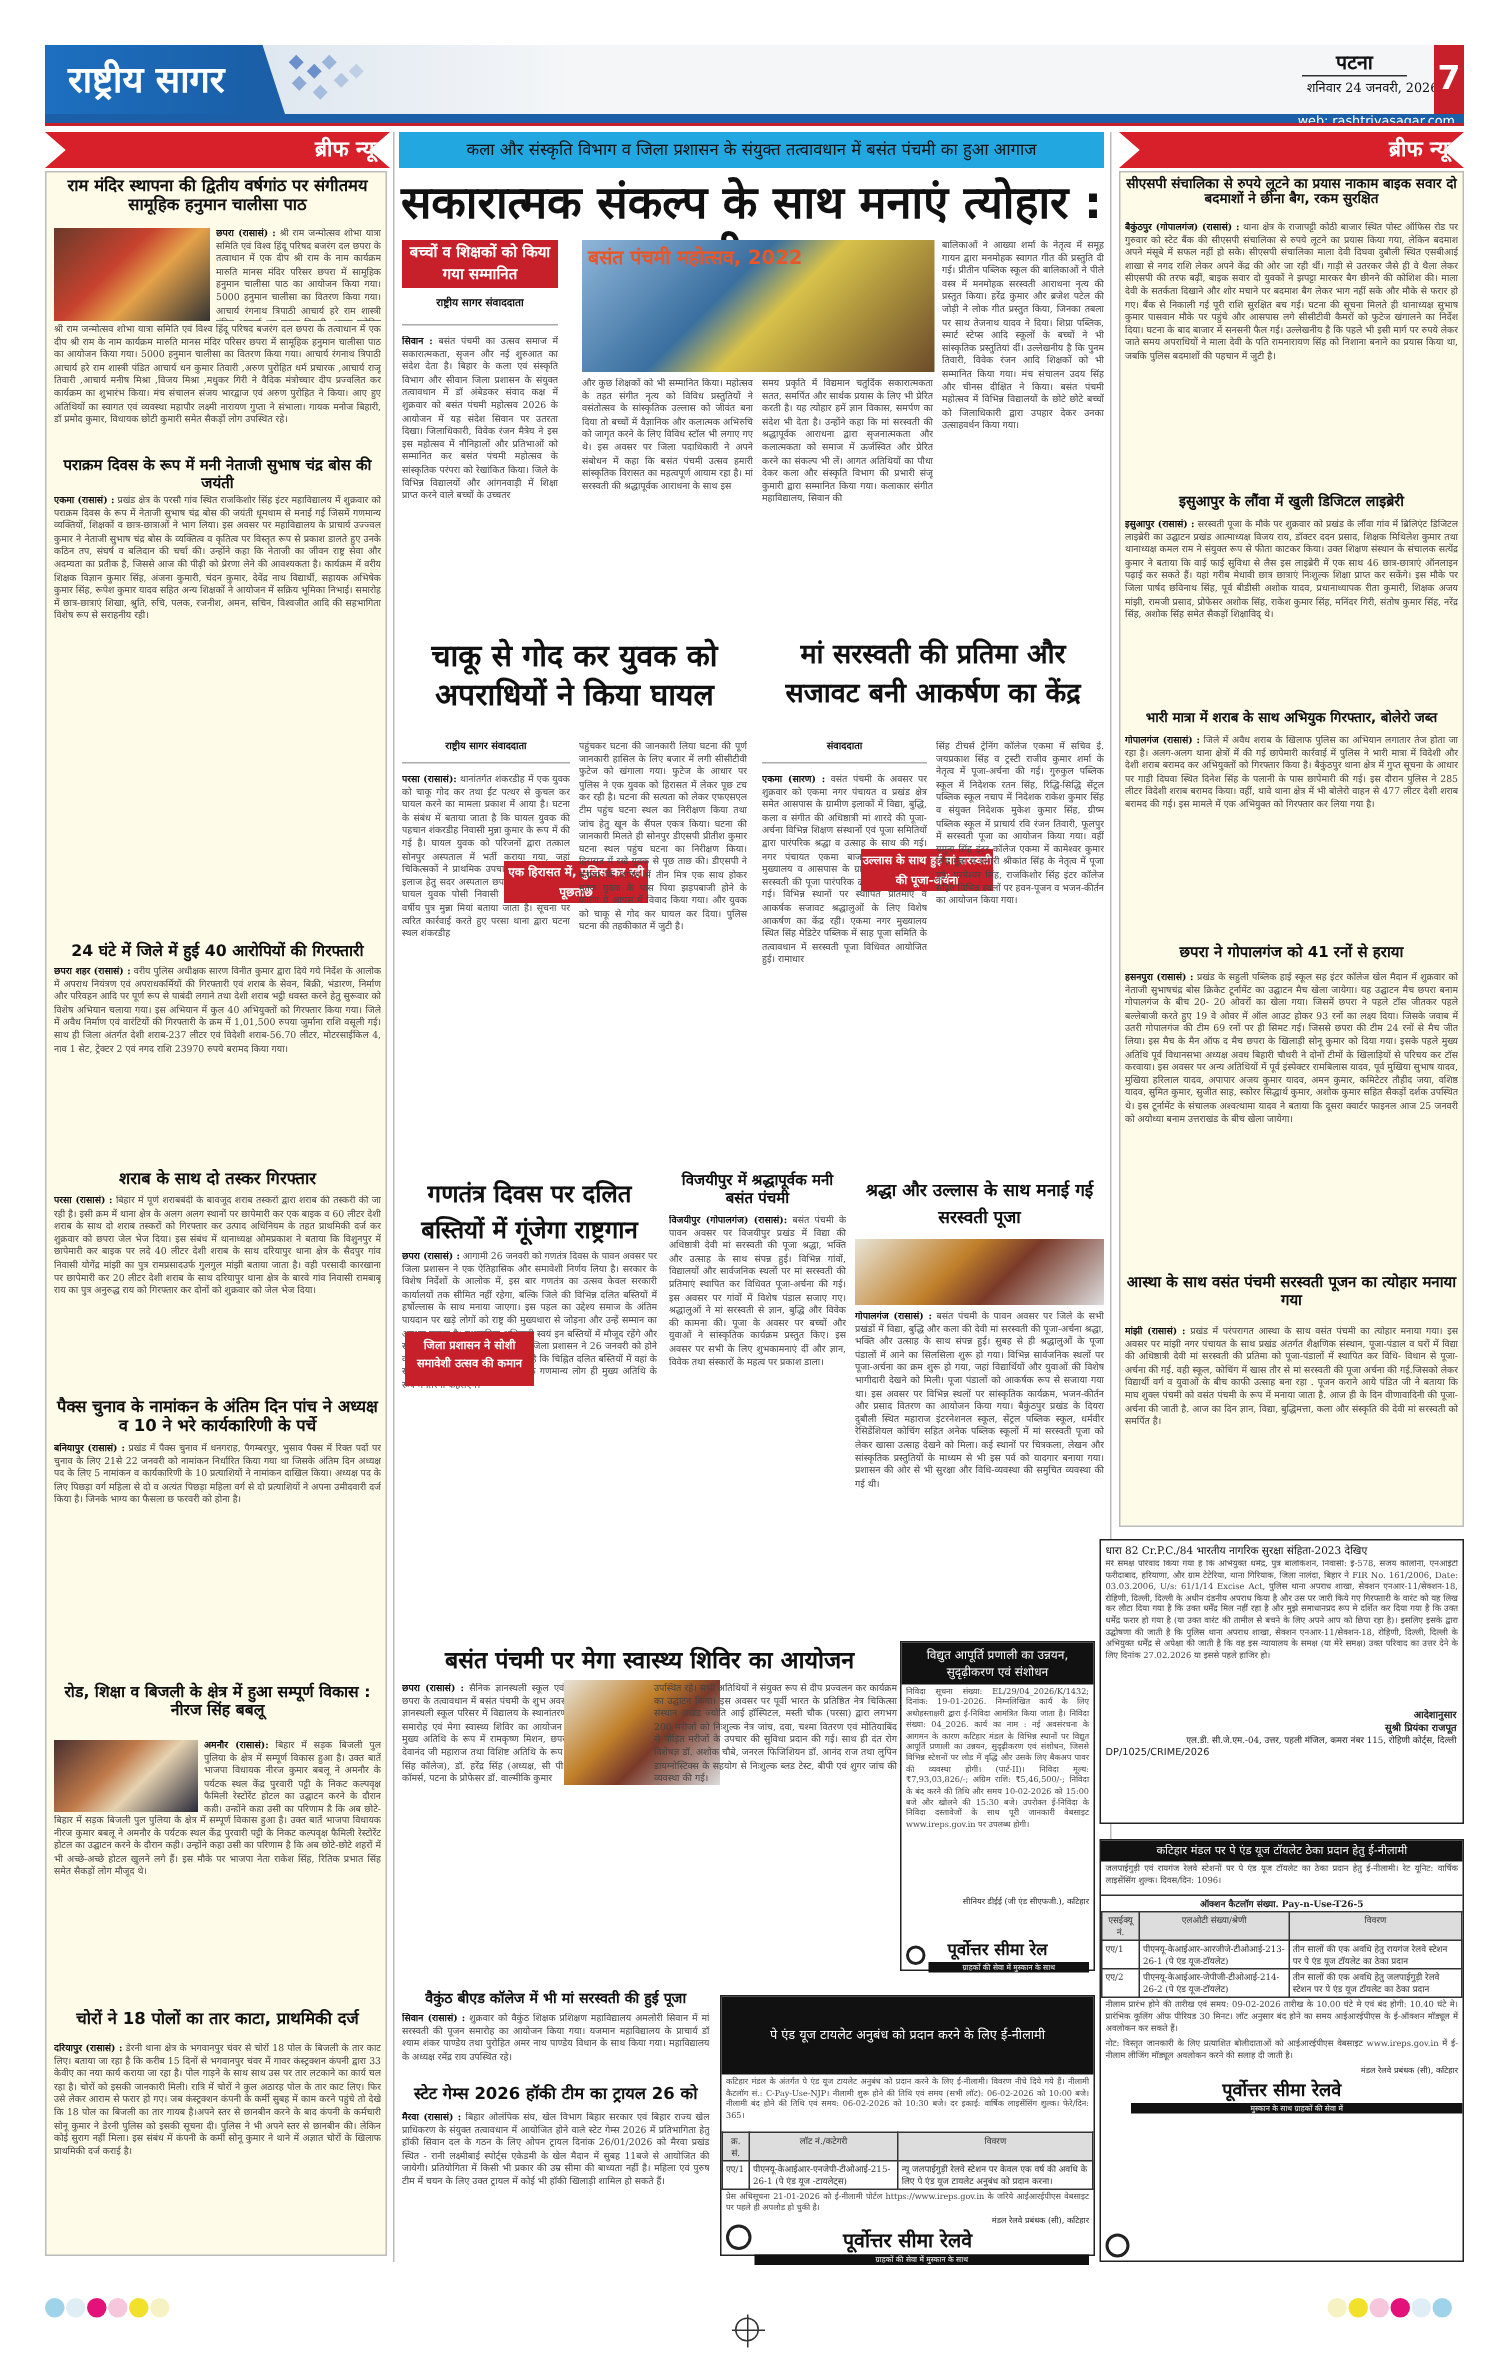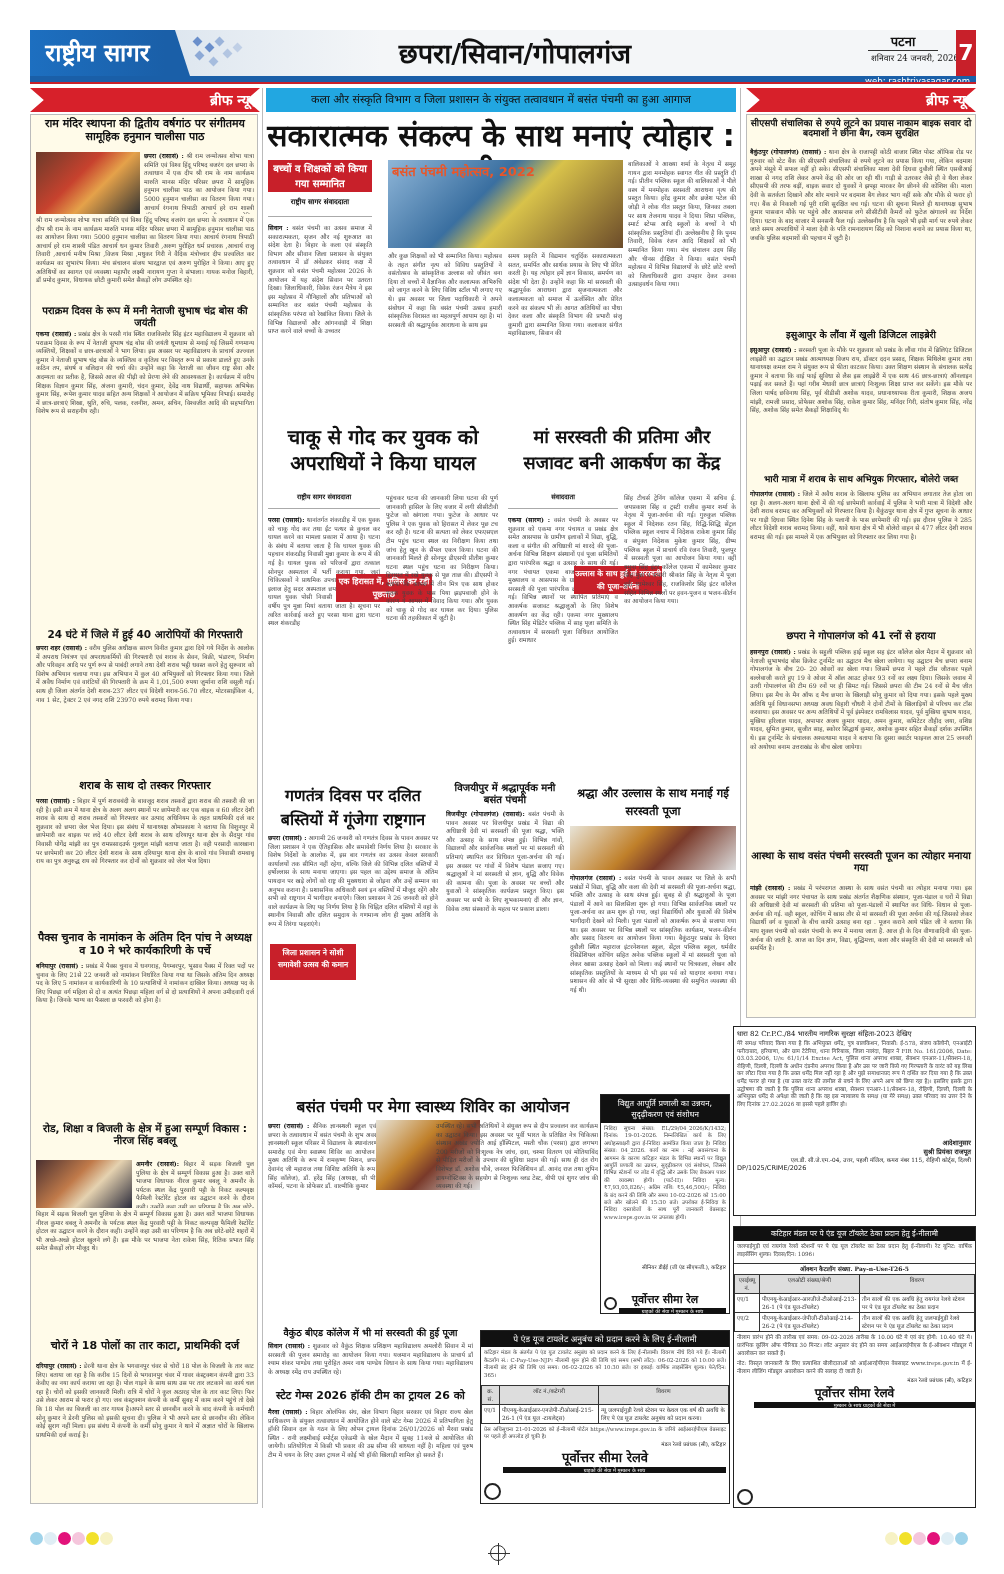--- a/index.html
+++ b/index.html
@@ -48,21 +48,20 @@
   <div class="abs mast-mid"></div>
   <div class="abs dots">
     <span style="left:4px;top:2px"></span>
       <span style="left:16px;top:8px"></span>
       <span style="left:6px;top:16px;opacity:.7"></span>
       <span style="left:26px;top:2px;opacity:.6"></span>
       <span style="left:20px;top:22px;opacity:.5"></span>
       <span style="left:34px;top:14px;opacity:.4"></span>
       <span style="left:44px;top:8px;opacity:.3"></span>
   </div>
-  <div class="abs mast-title">छपरा/सिवान/गोपालगंज</div>
   <div class="abs mast-date-bg"></div>
   <div class="abs mast-city" style="left:838px;border-bottom:1px solid #333">पटना</div>
   <div class="abs mast-date">शनिवार 24 जनवरी, 2026</div>
   <div class="abs mast-page">7</div>
   <div class="abs mast-web">web: rashtriyasagar.com</div>
 </div>
 <div class="abs redline"></div>
 
 <div class="abs ribbon" style="left:30px;top:88px;width:230px">ब्रीफ न्यूज़</div>
 <div class="abs colbox" style="left:30px;top:114px;width:228px;height:1390px"></div>
@@ -118,21 +117,21 @@
 
 <div class="abs hd" style="left:508px;top:424px;width:228px;font-size:18px;line-height:26px">मां सरस्वती की प्रतिमा और सजावट बनी आकर्षण का केंद्र</div>
 <div class="abs hd" style="left:508px;top:494px;width:110px;font-size:6.5px">संवाददाता</div>
 <div class="abs hr" style="left:508px;top:508px;width:110px"></div>
 <div class="abs bt" style="left:508px;top:516px;width:110px;height:260px"><b>एकमा (सारण) :</b> <span>वसंत पंचमी के अवसर पर शुक्रवार को एकमा नगर पंचायत व प्रखंड क्षेत्र समेत आसपास के ग्रामीण इलाकों में विद्या, बुद्धि, कला व संगीत की अधिष्ठात्री मां शारदे की पूजा-अर्चना विभिन्न शिक्षण संस्थानों एवं पूजा समितियों द्वारा पारंपरिक श्रद्धा व उत्साह के साथ की गई। नगर पंचायत एकमा बाजार, एकमा प्रखंड मुख्यालय व आसपास के ग्रामीण क्षेत्रों में माता सरस्वती की पूजा पारंपरिक ढंग से आयोजित की गई। विभिन्न स्थानों पर स्थापित प्रतिमाएं व आकर्षक सजावट श्रद्धालुओं के लिए विशेष आकर्षण का केंद्र रही। एकमा नगर मुख्यालय स्थित सिंह मेडिटेर पब्लिक में साह पूजा समिति के तत्वावधान में सरस्वती पूजा विधिवत आयोजित हुई। रामाधार</span></div>
 <div class="abs redtag" style="left:574px;top:566px;width:88px;height:28px;font-size:7.5px;line-height:13px;padding-top:1px">उल्लास के साथ हुई मां सरस्वती की पूजा-अर्चना</div>
 <div class="abs bt" style="left:624px;top:494px;width:112px;height:282px"><span>सिंह टीचर्स ट्रेनिंग कॉलेज एकमा में सचिव ई. जयप्रकाश सिंह व ट्रस्टी राजीव कुमार शर्मा के नेतृत्व में पूजा-अर्चना की गई। गुरुकुल पब्लिक स्कूल में निदेशक रतन सिंह, रिद्धि-सिद्धि सेंट्रल पब्लिक स्कूल नचाप में निदेशक राकेश कुमार सिंह व संयुक्त निदेशक मुकेश कुमार सिंह, ग्रीष्म पब्लिक स्कूल में प्राचार्य रवि रंजन तिवारी, फूलपुर में सरस्वती पूजा का आयोजन किया गया। वहीं यमुना सिंह इंटर कॉलेज एकमा में कामेश्वर कुमार सिंह मुन्ना व प्रभारी श्रीकांत सिंह के नेतृत्व में पूजा हुई। परमेश्वर सिंह, राजकिशोर सिंह इंटर कॉलेज सहित विभिन्न स्थलों पर हवन-पूजन व भजन-कीर्तन का आयोजन किया गया।</span></div>
 
 <div class="abs hd" style="left:268px;top:784px;width:170px;font-size:16px;line-height:24px">गणतंत्र दिवस पर दलित बस्तियों में गूंजेगा राष्ट्रगान</div>
 <div class="abs bt" style="left:268px;top:834px;width:170px;height:248px"><b>छपरा (रासासं) :</b> <span>आगामी 26 जनवरी को गणतंत्र दिवस के पावन अवसर पर जिला प्रशासन ने एक ऐतिहासिक और समावेशी निर्णय लिया है। सरकार के विशेष निर्देशों के आलोक में, इस बार गणतंत्र का उत्सव केवल सरकारी कार्यालयों तक सीमित नहीं रहेगा, बल्कि जिले की विभिन्न दलित बस्तियों में हर्षोल्लास के साथ मनाया जाएगा। इस पहल का उद्देश्य समाज के अंतिम पायदान पर खड़े लोगों को राष्ट्र की मुख्यधारा से जोड़ना और उन्हें सम्मान का अनुभव कराना है। प्रशासनिक अधिकारी स्वयं इन बस्तियों में मौजूद रहेंगे और सभी को राष्ट्रगान में भागीदार बनाएंगे। जिला प्रशासन ने 26 जनवरी को होने वाले कार्यक्रम के लिए यह निर्णय लिया है कि चिह्नित दलित बस्तियों में वहां के स्थानीय निवासी और दलित समुदाय के गणमान्य लोग ही मुख्य अतिथि के रूप में तिरंगा फहराएंगे।</span></div>
-<div class="abs redtag" style="left:270px;top:944px;width:86px;height:36px;font-size:7.5px;line-height:12px;padding-top:3px">जिला प्रशासन ने सोशी समावेशी उत्सव की कमान</div>
+<div class="abs redtag" style="left:270px;top:888px;width:86px;height:36px;font-size:7.5px;line-height:12px;padding-top:3px">जिला प्रशासन ने सोशी समावेशी उत्सव की कमान</div>
 
 <div class="abs hd" style="left:446px;top:782px;width:118px;font-size:10px">विजयीपुर में श्रद्धापूर्वक मनी बसंत पंचमी</div>
 <div class="abs bt" style="left:446px;top:810px;width:118px;height:272px"><b>विजयीपुर (गोपालगंज) (रासासं):</b> <span>बसंत पंचमी के पावन अवसर पर विजयीपुर प्रखंड में विद्या की अधिष्ठात्री देवी मां सरस्वती की पूजा श्रद्धा, भक्ति और उत्साह के साथ संपन्न हुई। विभिन्न गांवों, विद्यालयों और सार्वजनिक स्थलों पर मां सरस्वती की प्रतिमाएं स्थापित कर विधिवत पूजा-अर्चना की गई। इस अवसर पर गांवों में विशेष पंडाल सजाए गए। श्रद्धालुओं ने मां सरस्वती से ज्ञान, बुद्धि और विवेक की कामना की। पूजा के अवसर पर बच्चों और युवाओं ने सांस्कृतिक कार्यक्रम प्रस्तुत किए। इस अवसर पर सभी के लिए शुभकामनाएं दीं और ज्ञान, विवेक तथा संस्कारों के महत्व पर प्रकाश डाला।</span></div>
 
 <div class="abs hd" style="left:570px;top:784px;width:166px;font-size:11.5px;line-height:18px">श्रद्धा और उल्लास के साथ मनाई गई सरस्वती पूजा</div>
 <div class="abs photo4" style="left:570px;top:826px;width:166px;height:44px"></div>
 <div class="abs bt" style="left:570px;top:874px;width:166px;height:210px"><b>गोपालगंज (रासासं) :</b> <span>बसंत पंचमी के पावन अवसर पर जिले के सभी प्रखंडों में विद्या, बुद्धि और कला की देवी मां सरस्वती की पूजा-अर्चना श्रद्धा, भक्ति और उत्साह के साथ संपन्न हुई। सुबह से ही श्रद्धालुओं के पूजा पंडालों में आने का सिलसिला शुरू हो गया। विभिन्न सार्वजनिक स्थलों पर पूजा-अर्चना का क्रम शुरू हो गया, जहां विद्यार्थियों और युवाओं की विशेष भागीदारी देखने को मिली। पूजा पंडालों को आकर्षक रूप से सजाया गया था। इस अवसर पर विभिन्न स्थलों पर सांस्कृतिक कार्यक्रम, भजन-कीर्तन और प्रसाद वितरण का आयोजन किया गया। बैकुंठपुर प्रखंड के दियरा दुबौली स्थित महाराज इंटरनेशनल स्कूल, सेंट्रल पब्लिक स्कूल, धर्मवीर रेसिडेंशियल कोचिंग सहित अनेक पब्लिक स्कूलों में मां सरस्वती पूजा को लेकर खासा उत्साह देखने को मिला। कई स्थानों पर चित्रकला, लेखन और सांस्कृतिक प्रस्तुतियों के माध्यम से भी इस पर्व को यादगार बनाया गया। प्रशासन की ओर से भी सुरक्षा और विधि-व्यवस्था की समुचित व्यवस्था की गई थी।</span></div>
 
 <div class="abs hd" style="left:268px;top:1096px;width:330px;font-size:15.5px;line-height:22px">बसंत पंचमी पर मेगा स्वास्थ्य शिविर का आयोजन</div>
 <div class="abs bt" style="left:268px;top:1122px;width:164px;height:188px"><b>छपरा (रासासं) :</b> <span>सैनिक ज्ञानस्थली स्कूल एवं दधीचि देहदान समिति, छपरा के तत्वावधान में बसंत पंचमी के शुभ अवसर पर माला स्थित सैनिक ज्ञानस्थली स्कूल परिसर में विद्यालय के स्थानांतरण के उपरांत भव्य उद्घाटन समारोह एवं मेगा स्वास्थ्य शिविर का आयोजन किया गया। कार्यक्रम में मुख्य अतिथि के रूप में रामकृष्ण मिशन, छपरा के सचिव स्वामी अतो देवानंद जी महाराज तथा विशिष्ट अतिथि के रूप में डॉ. परमेंद्र रंजन (गंगा सिंह कॉलेज), डॉ. हरेंद्र सिंह (अध्यक्ष, सी पी एस) एवं कॉलेज ऑफ कॉमर्स, पटना के प्रोफेसर डॉ. वाल्मीकि कुमार</span></div>
@@ -148,21 +147,21 @@
   <div class="abs" style="left:3px;bottom:3px;width:13px;height:13px;border-radius:50%;border:2px solid #222"></div>
 </div>
 
 <div class="abs hd" style="left:268px;top:1328px;width:205px;font-size:9.5px">वैकुंठ बीएड कॉलेज में भी मां सरस्वती की हुई पूजा</div>
 <div class="abs bt" style="left:268px;top:1342px;width:205px;height:42px"><b>सिवान (रासासं) :</b> <span>शुक्रवार को वैकुंठ शिक्षक प्रशिक्षण महाविद्यालय अमलोरी सिवान में मां सरस्वती की पूजन समारोह का आयोजन किया गया। यजमान महाविद्यालय के प्राचार्य डॉ श्याम शंकर पाण्डेय तथा पुरोहित अमर नाथ पाण्डेय विधान के साथ किया गया। महाविद्यालय के अध्यक्ष रमेंद्र राय उपस्थित रहे।</span></div>
 
 <div class="abs hd" style="left:268px;top:1390px;width:205px;font-size:11px">स्टेट गेम्स 2026 हॉकी टीम का ट्रायल 26 को</div>
 <div class="abs bt" style="left:268px;top:1408px;width:205px;height:96px"><b>मैरवा (रासासं) :</b> <span>बिहार ओलंपिक संघ, खेल विभाग बिहार सरकार एवं बिहार राज्य खेल प्राधिकरण के संयुक्त तत्वावधान में आयोजित होने वाले स्टेट गेम्स 2026 में प्रतिभागिता हेतु हॉकी सिवान दल के गठन के लिए ओपन ट्रायल दिनांक 26/01/2026 को मैरवा प्रखंड स्थित - रानी लक्ष्मीबाई स्पोर्ट्स एकेडमी के खेल मैदान में सुबह 11बजे से आयोजित की जायेगी। प्रतियोगिता में किसी भी प्रकार की उम्र सीमा की बाध्यता नहीं है। महिला एवं पुरुष टीम में चयन के लिए उक्त ट्रायल में कोई भी हॉकी खिलाड़ी शामिल हो सकते हैं।</span></div>
 
 <div class="abs adbox" style="left:480px;top:1330px;width:250px;height:174px">
-  <div class="adhead" style="font-size:8.5px;line-height:14px;padding:1px">पे एंड यूज टायलेट अनुबंध को प्रदान करने के लिए ई-नीलामी</div>
+  <div class="adhead" style="font-size:8.5px;line-height:14px;padding:19px">पे एंड यूज टायलेट अनुबंध को प्रदान करने के लिए ई-नीलामी</div>
   <div class="bt" style="font-size:5.4px;line-height:7.6px;padding:2px 3px;height:38px">कटिहार मंडल के अंतर्गत पे एंड यूज टायलेट अनुबंध को प्रदान करने के लिए ई-नीलामी। विवरण नीचे दिये गये हैं। नीलामी कैटलॉग सं.: C-Pay-Use-NJP। नीलामी शुरू होने की तिथि एवं समय (सभी लॉट): 06-02-2026 को 10:00 बजे। नीलामी बंद होने की तिथि एवं समय: 06-02-2026 को 10:30 बजे। दर इकाई: वार्षिक लाइसेंसिंग शुल्क। फेरे/दिन: 365।</div>
   <table>
     <tbody>
         <tr>
           <th>क्र. सं.</th>
           <th>लॉट नं./कटेगरी</th>
           <th>विवरण</th>
         </tr>
     <tr>
           <td>एए/1</td>

